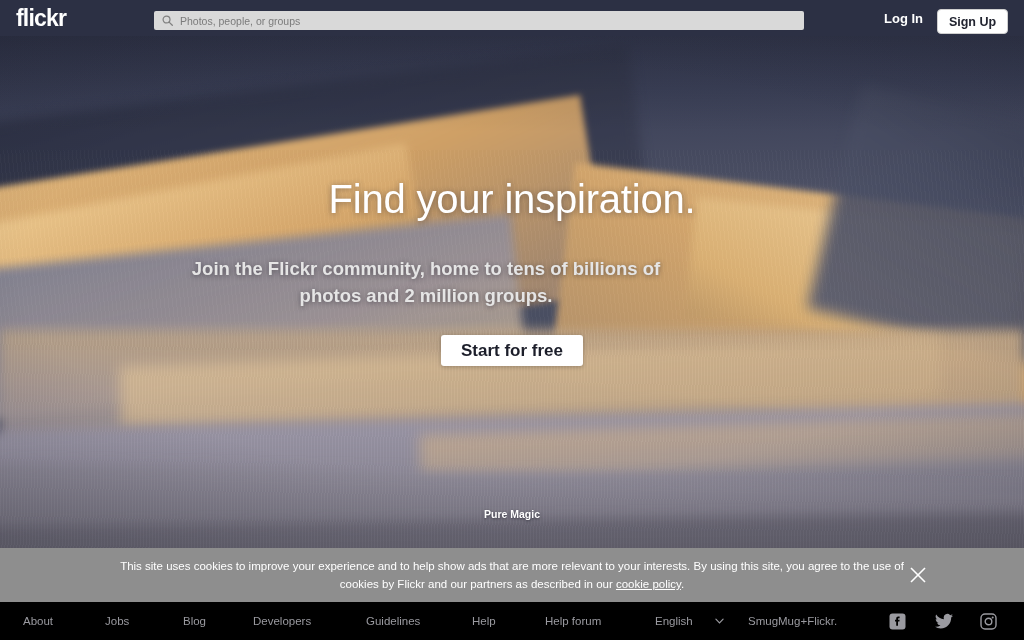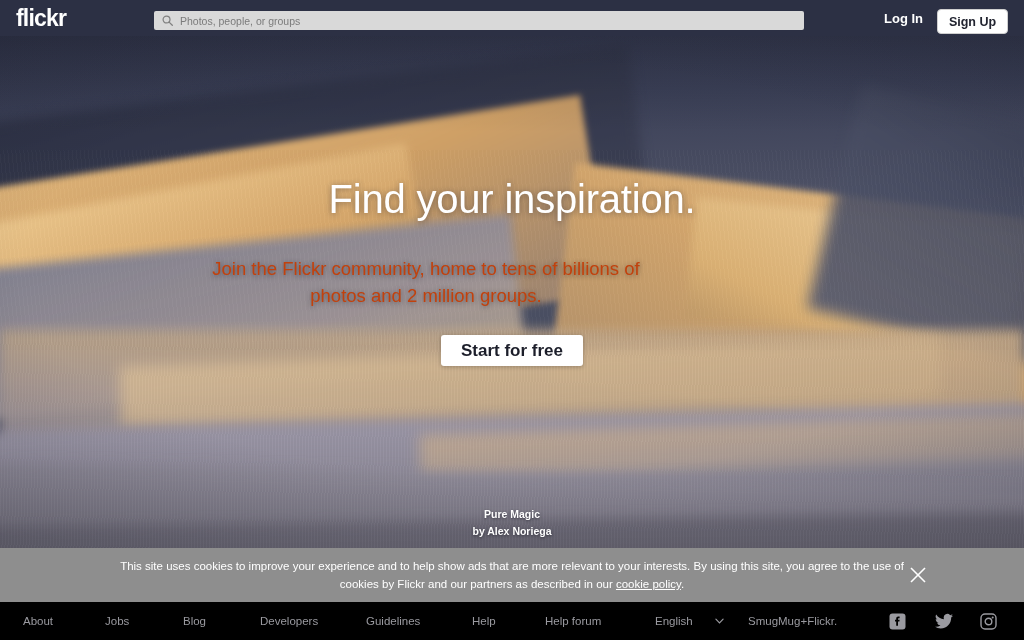--- a/index.html
+++ b/index.html
@@ -251,24 +251,24 @@
     font-weight: normal;
     letter-spacing: -0.2px;
     text-shadow: 0 1px 6px rgba(30,28,40,.45);
   }
 
   .hero-sub {
     position: absolute;
     top: 255px;
     left: 0;
     width: 852px;
-    color: #c2410c;
+    color: #e5e5e5;
     font-size: 18.5px;
     line-height: 27px;
-    font-weight: normal;
+    font-weight: bold;
     text-shadow: 0 1px 5px rgba(30,28,40,.5);
   }
 
   .cta-btn {
     position: absolute;
     top: 335px;
     left: 441px;
     width: 142px;
     height: 31px;
     background: #ffffff;
@@ -395,21 +395,20 @@
 
   <div class="hero-content">
     <h1 class="hero-title">Find your inspiration.</h1>
     <div class="hero-sub">
       <div>Join the Flickr community, home to tens of billions of</div>
       <div>photos and 2 million groups.</div>
     </div>
     <button class="cta-btn">Start for free</button>
     <div class="credit">
       <div>Pure Magic</div>
-      <div>by Alex Noriega</div>
     </div>
   </div>
 
   <div class="header">
     <div class="logo">flickr</div>
 
     <div class="search-wrap">
       <svg class="search-icon" viewBox="0 0 16 16">
         <circle cx="6.6" cy="6.6" r="5" fill="none" stroke="#4a4a4a" stroke-width="1.8"></circle>
         <line x1="10.3" y1="10.3" x2="15" y2="15" stroke="#4a4a4a" stroke-width="1.8" stroke-linecap="round"></line>
@@ -430,21 +429,21 @@
         <line x1="3" y1="3" x2="17" y2="17" stroke="#ffffff" stroke-width="1.6"></line>
         <line x1="17" y1="3" x2="3" y2="17" stroke="#ffffff" stroke-width="1.6"></line>
       </svg>
     </button>
   </div>
 
   <div class="footer">
     <a class="footer-link" href="#" style="left:23px">About</a>
     <a class="footer-link" href="#" style="left:105px">Jobs</a>
     <a class="footer-link" href="#" style="left:183px">Blog</a>
-    <a class="footer-link" href="#" style="left:260px">Developers</a>
+    <a class="footer-link" href="#" style="left:253px">Developers</a>
     <a class="footer-link" href="#" style="left:366px">Guidelines</a>
     <a class="footer-link" href="#" style="left:472px">Help</a>
     <a class="footer-link" href="#" style="left:545px">Help forum</a>
     <a class="footer-link" href="#" style="left:748px">SmugMug+Flickr.</a>
 
     <div class="lang-wrap">
       <span>English</span>
       <svg width="9" height="6" viewBox="0 0 10 6">
         <path d="M1 1 L5 5 L9 1" fill="none" stroke="#9a9aa0" stroke-width="1.3" stroke-linecap="round"></path>
       </svg>

